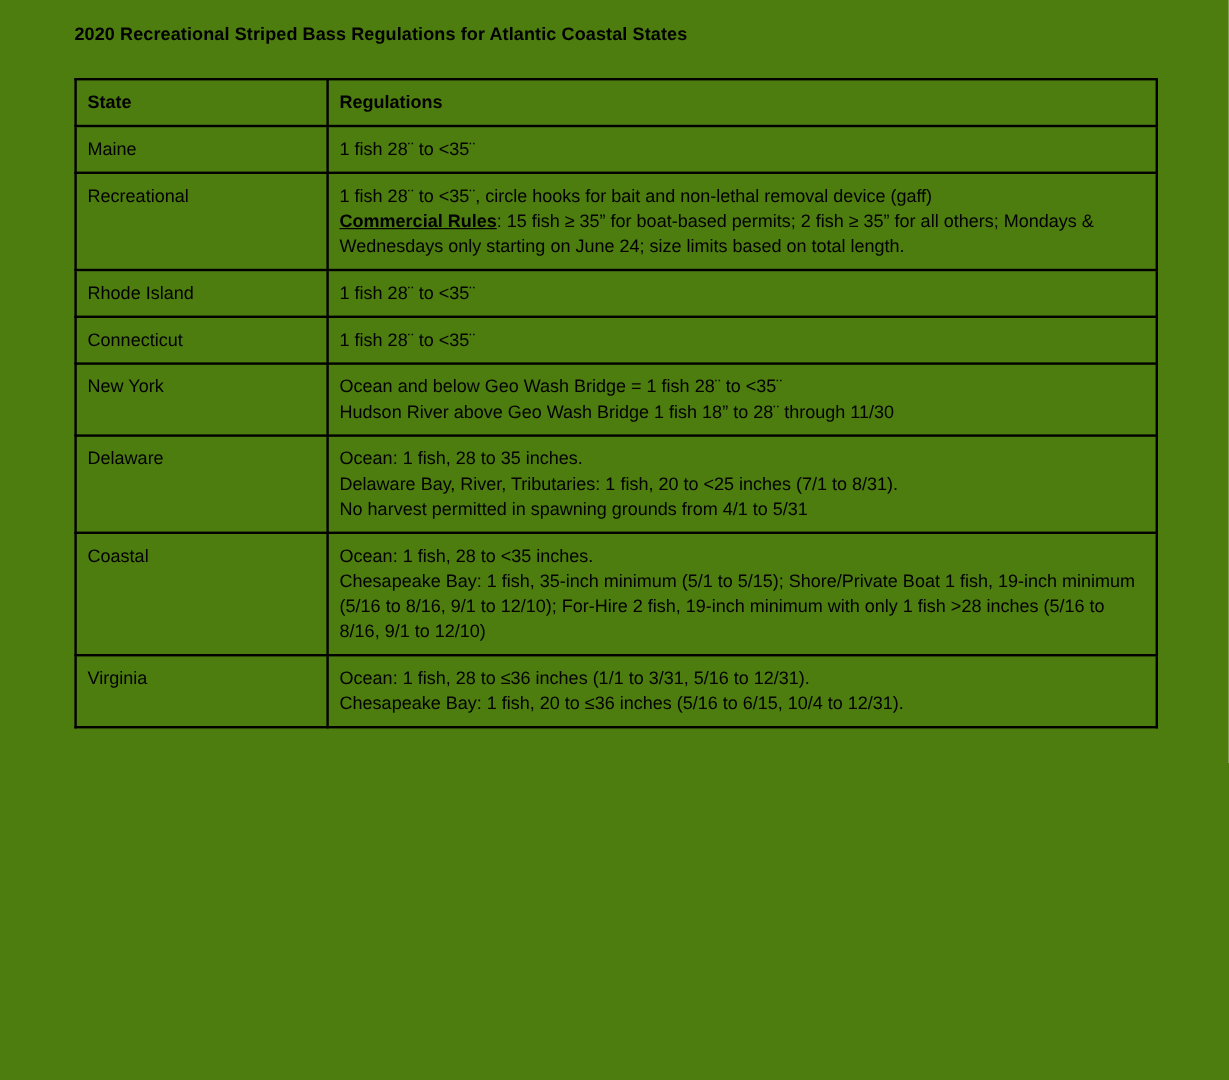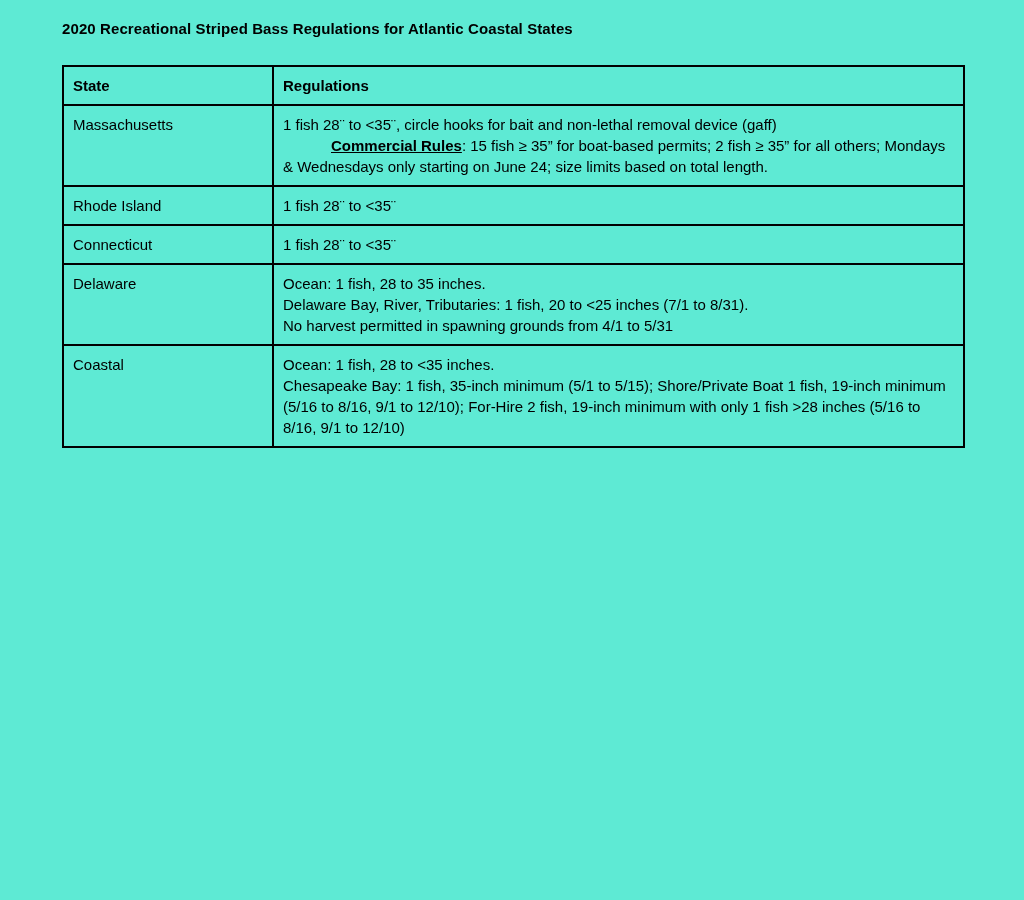--- a/index.html
+++ b/index.html
@@ -7,21 +7,21 @@
     padding: 0;
     background: #ffffff;
     font-family: "Liberation Sans", "DejaVu Sans", sans-serif;
     color: #000000;
   }
   .page {
     width: 1024px;
     height: 900px;
     box-sizing: border-box;
     padding: 20px 0 0 62px;
-    background: #5eead4;
+    background: #4d7c0f;
   }
   .doc-title {
     font-size: 15px;
     font-weight: bold;
     margin: 0 0 28px 0;
     letter-spacing: 0.1px;
   }
   table.reg-table {
     border-collapse: collapse;
     table-layout: fixed;
@@ -40,70 +40,90 @@
     line-height: 21px;
     overflow: hidden;
   }
   table.reg-table th {
     font-weight: bold;
   }
   td.regs-cell p {
     margin: 0;
   }
   td.regs-cell .seg-bold { font-weight: bold; }
-  td.regs-cell .seg-underline { text-decoration: underline; margin-left: 48px; }
+  td.regs-cell .seg-underline { text-decoration: underline; }
 </style>
 </head>
 <body>
 
 <div class="page">
   <h1 class="doc-title">2020 Recreational Striped Bass Regulations for Atlantic Coastal States</h1>
 
   <table class="reg-table">
     <colgroup>
       <col class="col-state">
       <col class="col-regs">
     </colgroup>
     <thead>
       <tr>
         <th>State</th>
         <th>Regulations</th>
       </tr>
     </thead>
     <tbody id="table-body">
 
+    <tr>
+          <td>Maine</td>
+          <td class="regs-cell">
+            <p><span>1 fish 28¨ to &lt;35¨</span></p>
+          </td>
+        </tr>
         <tr>
-          <td>Massachusetts</td>
+          <td>Recreational</td>
           <td class="regs-cell">
             <p><span>1 fish 28¨ to &lt;35¨, circle hooks for bait and non-lethal removal device (gaff)</span></p>
             <p><span class="seg-bold seg-underline">Commercial Rules</span><span>: 15 fish ≥ 35” for boat-based permits; 2 fish ≥ 35” for all others; Mondays &amp; Wednesdays only starting on June 24; size limits based on total length.</span></p>
           </td>
         </tr>
         <tr>
           <td>Rhode Island</td>
           <td class="regs-cell">
             <p><span>1 fish 28¨ to &lt;35¨</span></p>
           </td>
         </tr>
         <tr>
           <td>Connecticut</td>
           <td class="regs-cell">
             <p><span>1 fish 28¨ to &lt;35¨</span></p>
           </td>
         </tr>
         <tr>
+          <td>New York</td>
+          <td class="regs-cell">
+            <p><span>Ocean and below Geo Wash Bridge = 1 fish 28¨ to &lt;35¨</span></p>
+            <p><span>Hudson River above Geo Wash Bridge 1 fish 18” to 28¨ through 11/30</span></p>
+          </td>
+        </tr>
+        <tr>
           <td>Delaware</td>
           <td class="regs-cell">
             <p><span>Ocean: 1 fish, 28 to 35 inches.</span></p>
             <p><span>Delaware Bay, River, Tributaries: 1 fish, 20 to &lt;25 inches (7/1 to 8/31).</span></p>
             <p><span>No harvest permitted in spawning grounds from 4/1 to 5/31</span></p>
           </td>
         </tr>
         <tr>
           <td>Coastal</td>
           <td class="regs-cell">
             <p><span>Ocean: 1 fish, 28 to &lt;35 inches.</span></p>
             <p><span>Chesapeake Bay: 1 fish, 35-inch minimum (5/1 to 5/15); Shore/Private Boat 1 fish, 19-inch minimum (5/16 to 8/16, 9/1 to 12/10); For-Hire 2 fish, 19-inch minimum with only 1 fish &gt;28 inches (5/16 to 8/16, 9/1 to 12/10)</span></p>
           </td>
         </tr>
+        <tr>
+          <td>Virginia</td>
+          <td class="regs-cell">
+            <p><span>Ocean: 1 fish, 28 to ≤36 inches (1/1 to 3/31, 5/16 to 12/31).</span></p>
+            <p><span>Chesapeake Bay: 1 fish, 20 to ≤36 inches (5/16 to 6/15, 10/4 to 12/31).</span></p>
+          </td>
+        </tr>
       </tbody>
   </table>
 </div>
 
 </body></html>

